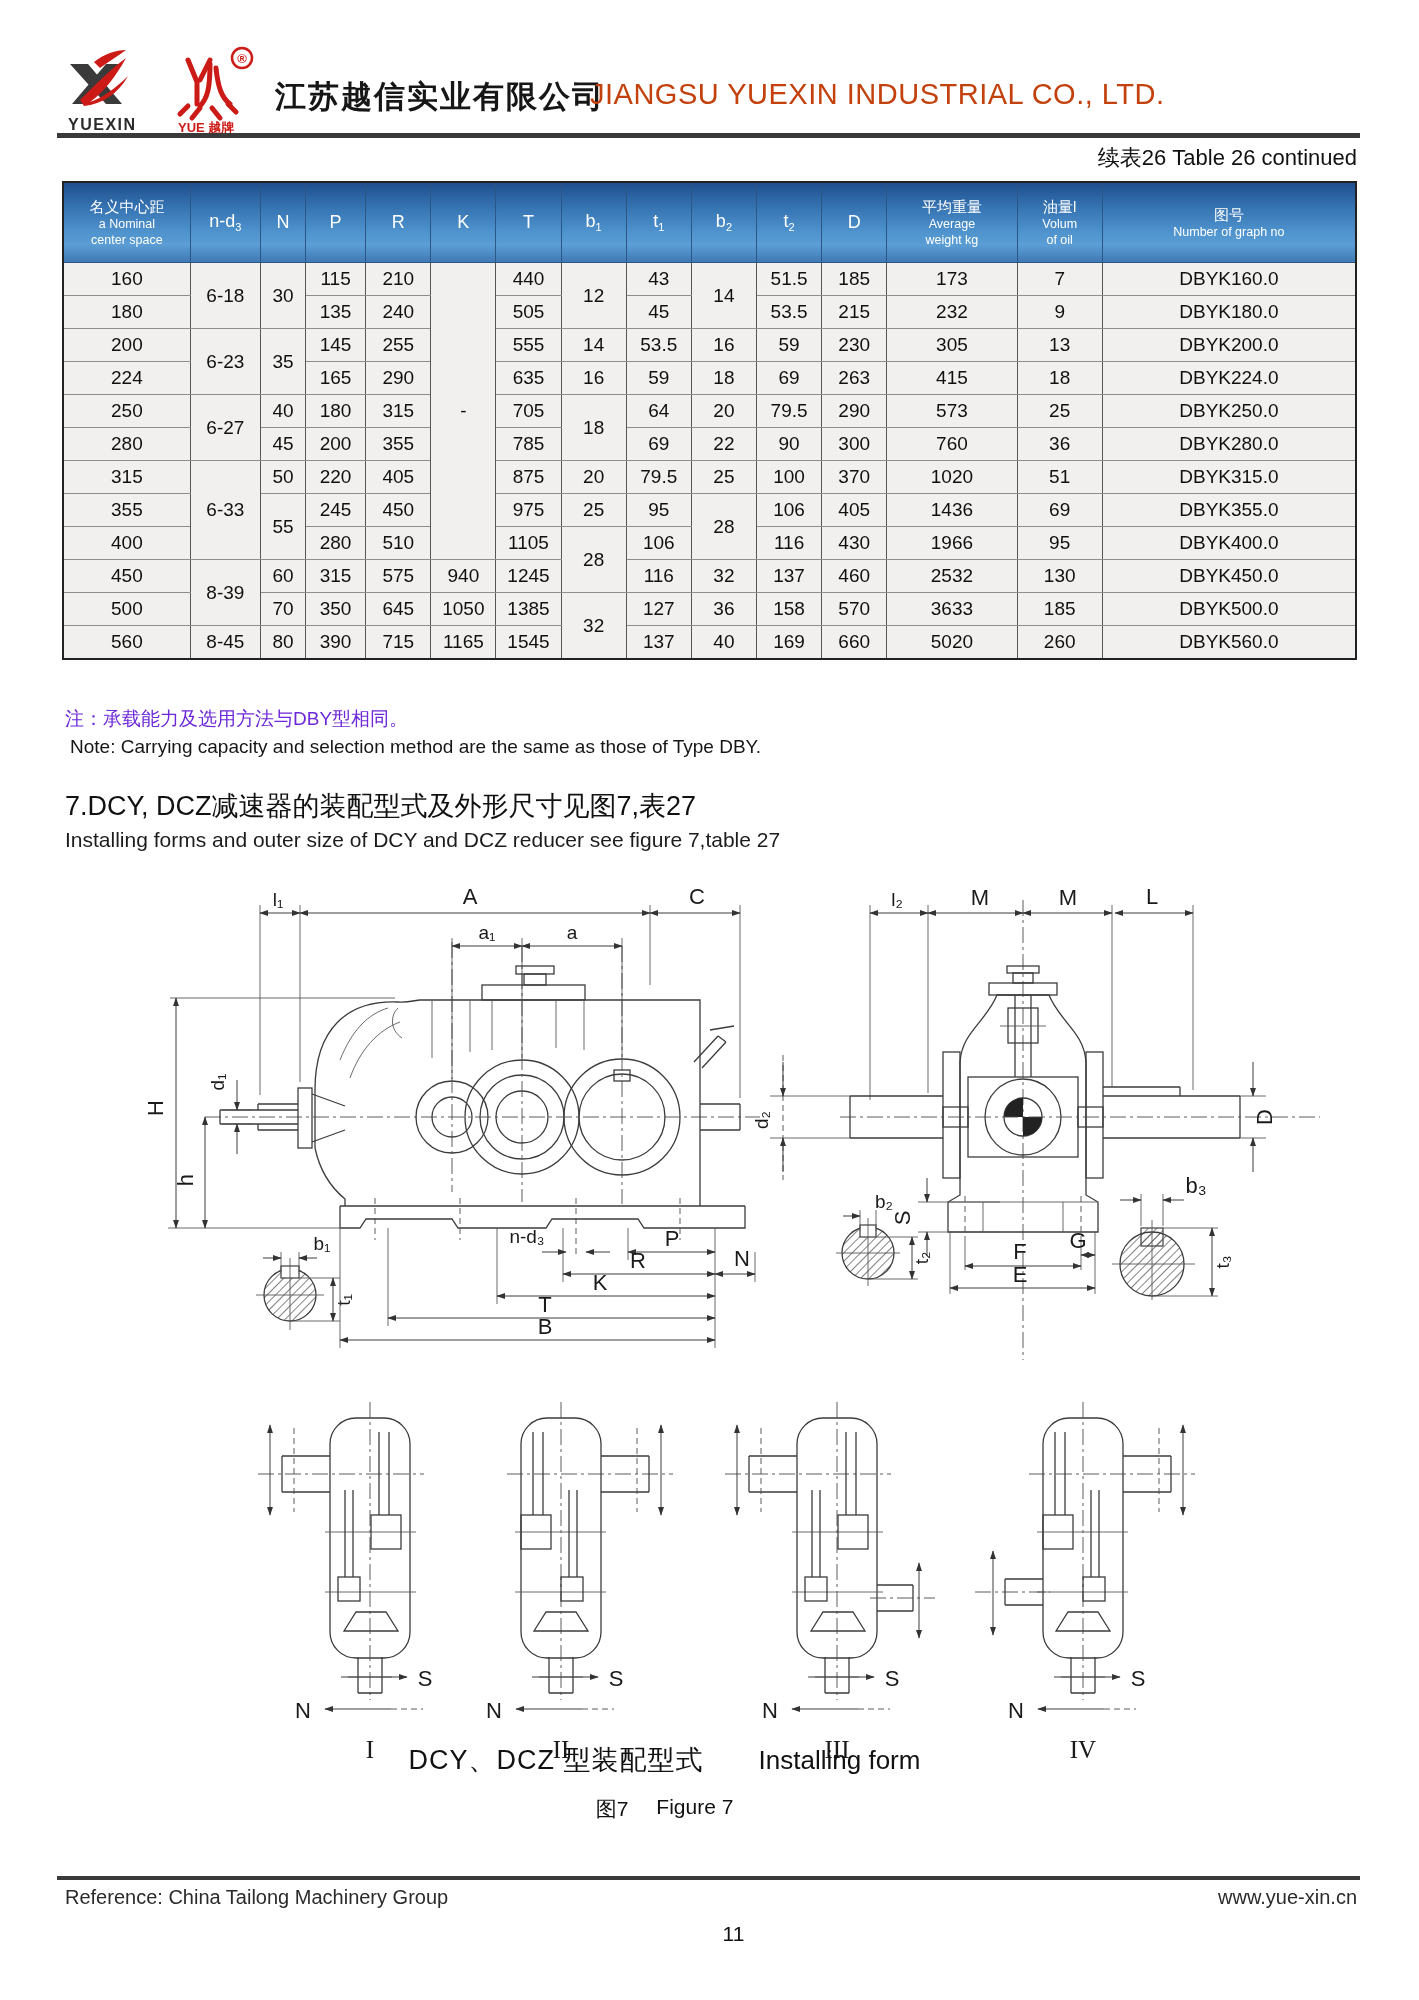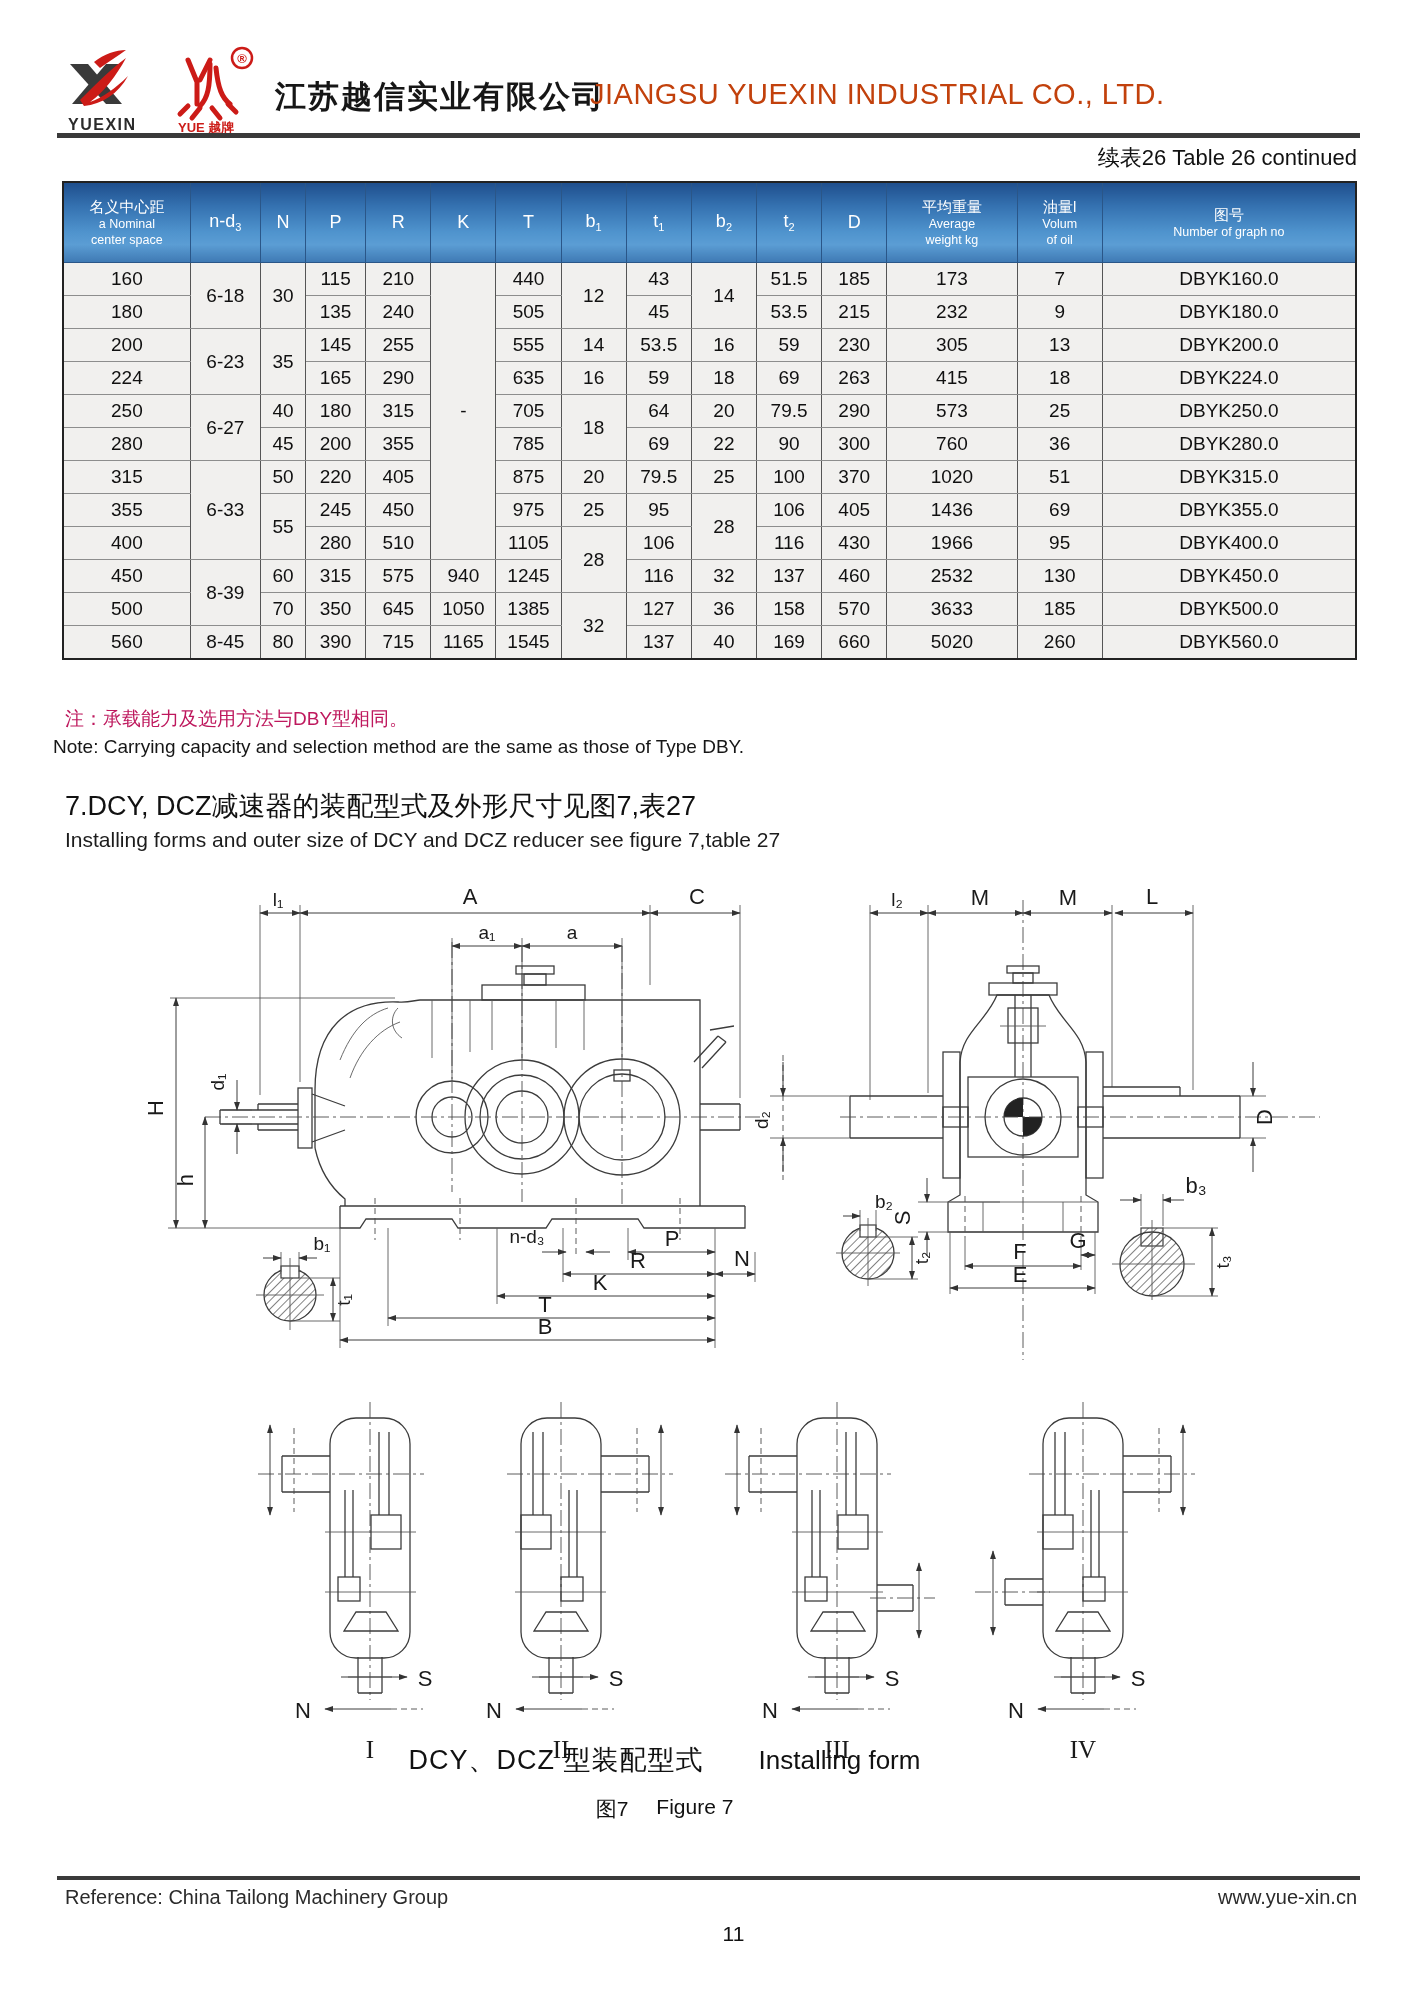--- a/index.html
+++ b/index.html
@@ -19,22 +19,22 @@
   table.spec th{background:linear-gradient(180deg,#1f4f8d 0%,#3572b1 30%,#4f93cd 62%,#5b9dd4 78%,#3f7ab4 100%);
                 color:#fff;font-weight:normal;border:1px solid #2a5688;height:77px;padding:1px 0;vertical-align:middle;}
   table.spec td{background:#f1f0ee;border-left:1px solid #555;border-right:1px solid #555;
                 border-top:1px solid #8d8d8d;border-bottom:1px solid #8d8d8d;
                 text-align:center;vertical-align:middle;font-size:19px;color:#101010;height:32px;padding:0;}
   .h-cn{font-size:15px;line-height:19px;}
   .h-en{font-size:12.5px;line-height:16px;}
   .h-letter{font-size:18px;margin-top:29px;}
   table.spec th sub{font-size:11px;}
   
-  .note-cn{position:absolute;top:706px;left:65px;font-size:19px;color:#be185d;}
-  .note-en{position:absolute;top:736px;left:53px;font-size:19px;color:#161616;}
+  .note-cn{position:absolute;top:706px;left:65px;font-size:19px;color:#6d28d9;}
+  .note-en{position:absolute;top:736px;left:70px;font-size:19px;color:#161616;}
   
   .sec-cn{position:absolute;top:788px;left:65px;font-size:27px;color:#111;}
   .sec-en{position:absolute;top:828px;left:65px;font-size:21px;color:#1c1c1c;}
   
   .fig-svg{position:absolute;top:865px;left:0;}
   .caption-row{position:absolute;top:1742px;left:0;width:1419px;display:flex;justify-content:center;
                align-items:baseline;gap:55px;transform:translateX(-45px);}
   .cap-cn{font-size:27px;color:#111;letter-spacing:1px;}
   .cap-en{font-size:26px;color:#111;}
   .fig-label-row{position:absolute;top:1795px;left:0;width:1419px;display:flex;justify-content:center;

